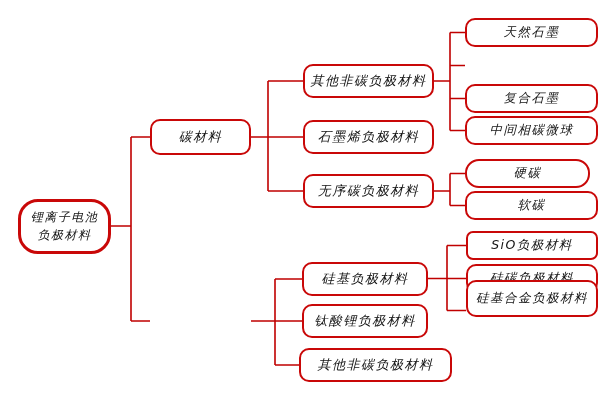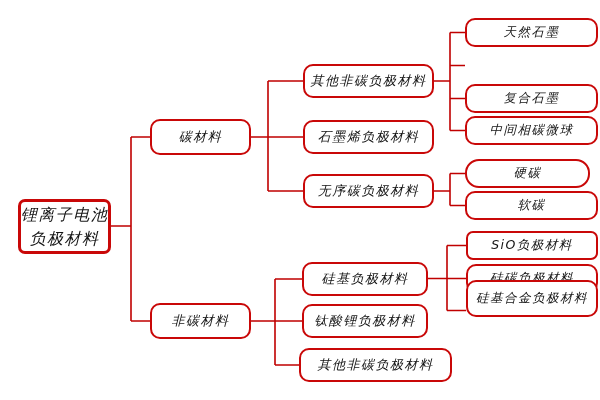--- a/index.html
+++ b/index.html
@@ -19,21 +19,21 @@
     border-radius:10px;
     display:flex;flex-direction:column;
     align-items:center;justify-content:center;
     color:var(--text,#111);
     font-weight:normal;font-style:italic;
     font-size:13px;letter-spacing:1.5px;
     line-height:1.45;
     text-align:center;
     white-space:nowrap;
   }
-  .node.root{border-width:3px;border-radius:7px;font-size:16px;}
+  .node.root{border-width:3px;border-radius:20px;font-size:12px;}
   .node.small{font-size:12.5px;}
 </style>
 </head>
 <body>
 
 <div id="canvas">
 
   <svg id="wires" viewBox="0 0 600 400" xmlns="http://www.w3.org/2000/svg">
     <g stroke="#C00000" stroke-width="1.6" fill="none">
       <path d="M111,226 L131,226 M131,137 L131,321 M131,137 L150,137 M131,321 L150,321"></path>
@@ -45,23 +45,20 @@
     </g>
   </svg>
 
   <div class="node root" style="left:18px;top:199px;width:93px;height:55px;">
     <span>锂离子电池</span>
     <span>负极材料</span>
   </div>
 
   <div class="node" style="left:150px;top:119px;width:101px;height:36px;">
     <span>碳材料</span>
-  </div>
-  <div class="node" style="left:150px;top:303px;width:101px;height:36px;">
-    <span>非碳材料</span>
   </div>
 
   <div class="node" style="left:303px;top:64px;width:131px;height:34px;">
     <span>其他非碳负极材料</span>
   </div>
   <div class="node" style="left:303px;top:120px;width:131px;height:34px;">
     <span>石墨烯负极材料</span>
   </div>
   <div class="node" style="left:303px;top:174px;width:131px;height:34px;">
     <span>无序碳负极材料</span>

